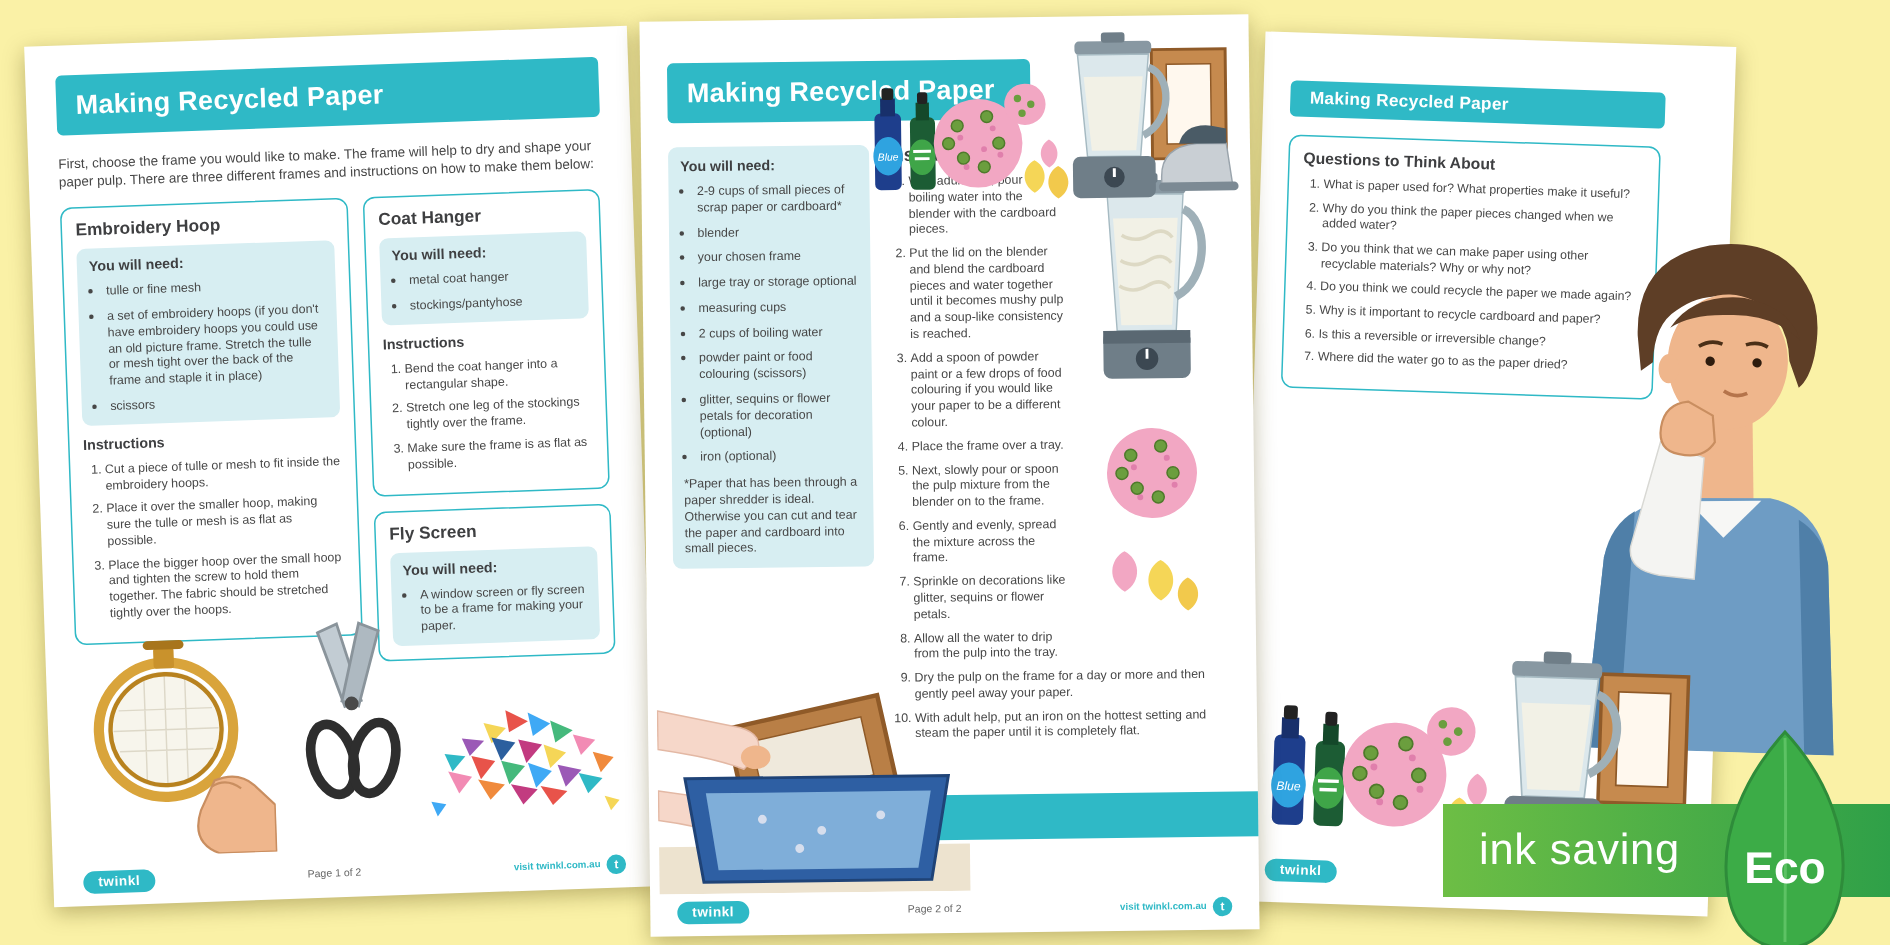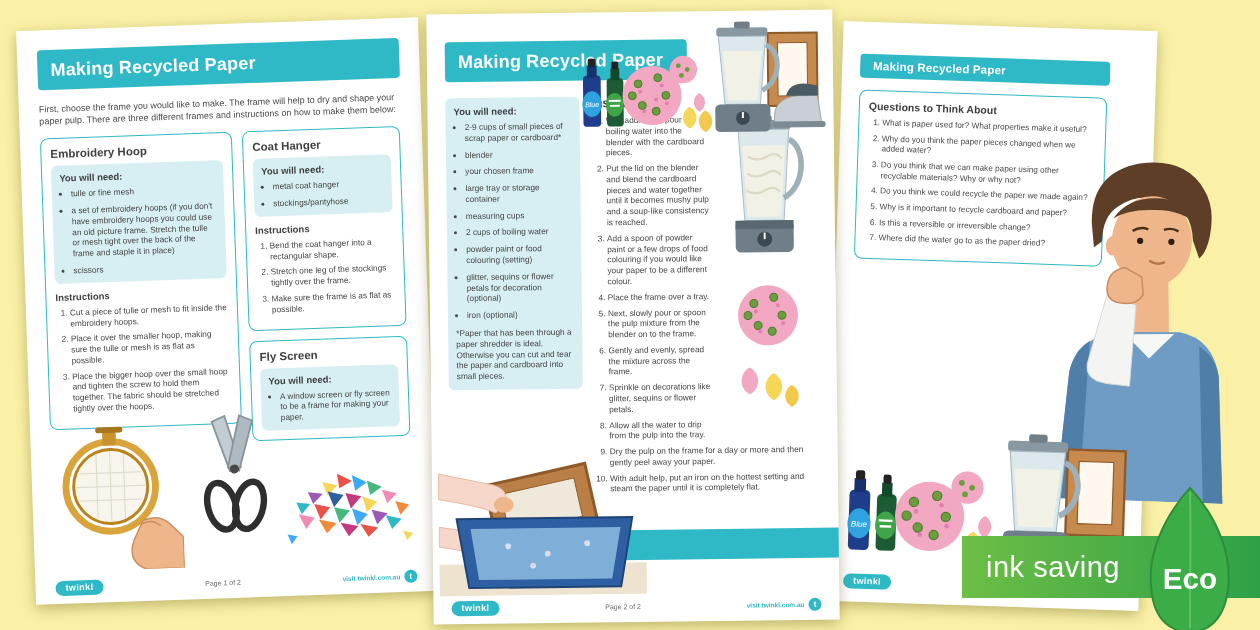--- a/index.html
+++ b/index.html
@@ -264,24 +264,24 @@
       </svg>
 
       <div class="p2-cols">
         <div class="p2-need">
           <div class="sub-label">You will need:</div>
           <ul class="needs">
 
           <li>2-9 cups of small pieces of scrap paper or cardboard*</li>
               <li>blender</li>
               <li>your chosen frame</li>
-              <li>large tray or storage container</li>
+              <li>large tray or storage optional</li>
               <li>measuring cups</li>
               <li>2 cups of boiling water</li>
-              <li>powder paint or food colouring (setting)</li>
+              <li>powder paint or food colouring (scissors)</li>
               <li>glitter, sequins or flower petals for decoration (optional)</li>
               <li>iron (optional)</li>
             </ul>
           <p class="note">*Paper that has been through a paper shredder is ideal. Otherwise you can cut and tear the paper and cardboard into small pieces.</p>
         </div>
 
         <div class="p2-instr">
           <h3>Instructions</h3>
           <div class="p2-float">
             <svg width="92" height="150" viewBox="0 0 95 160">

